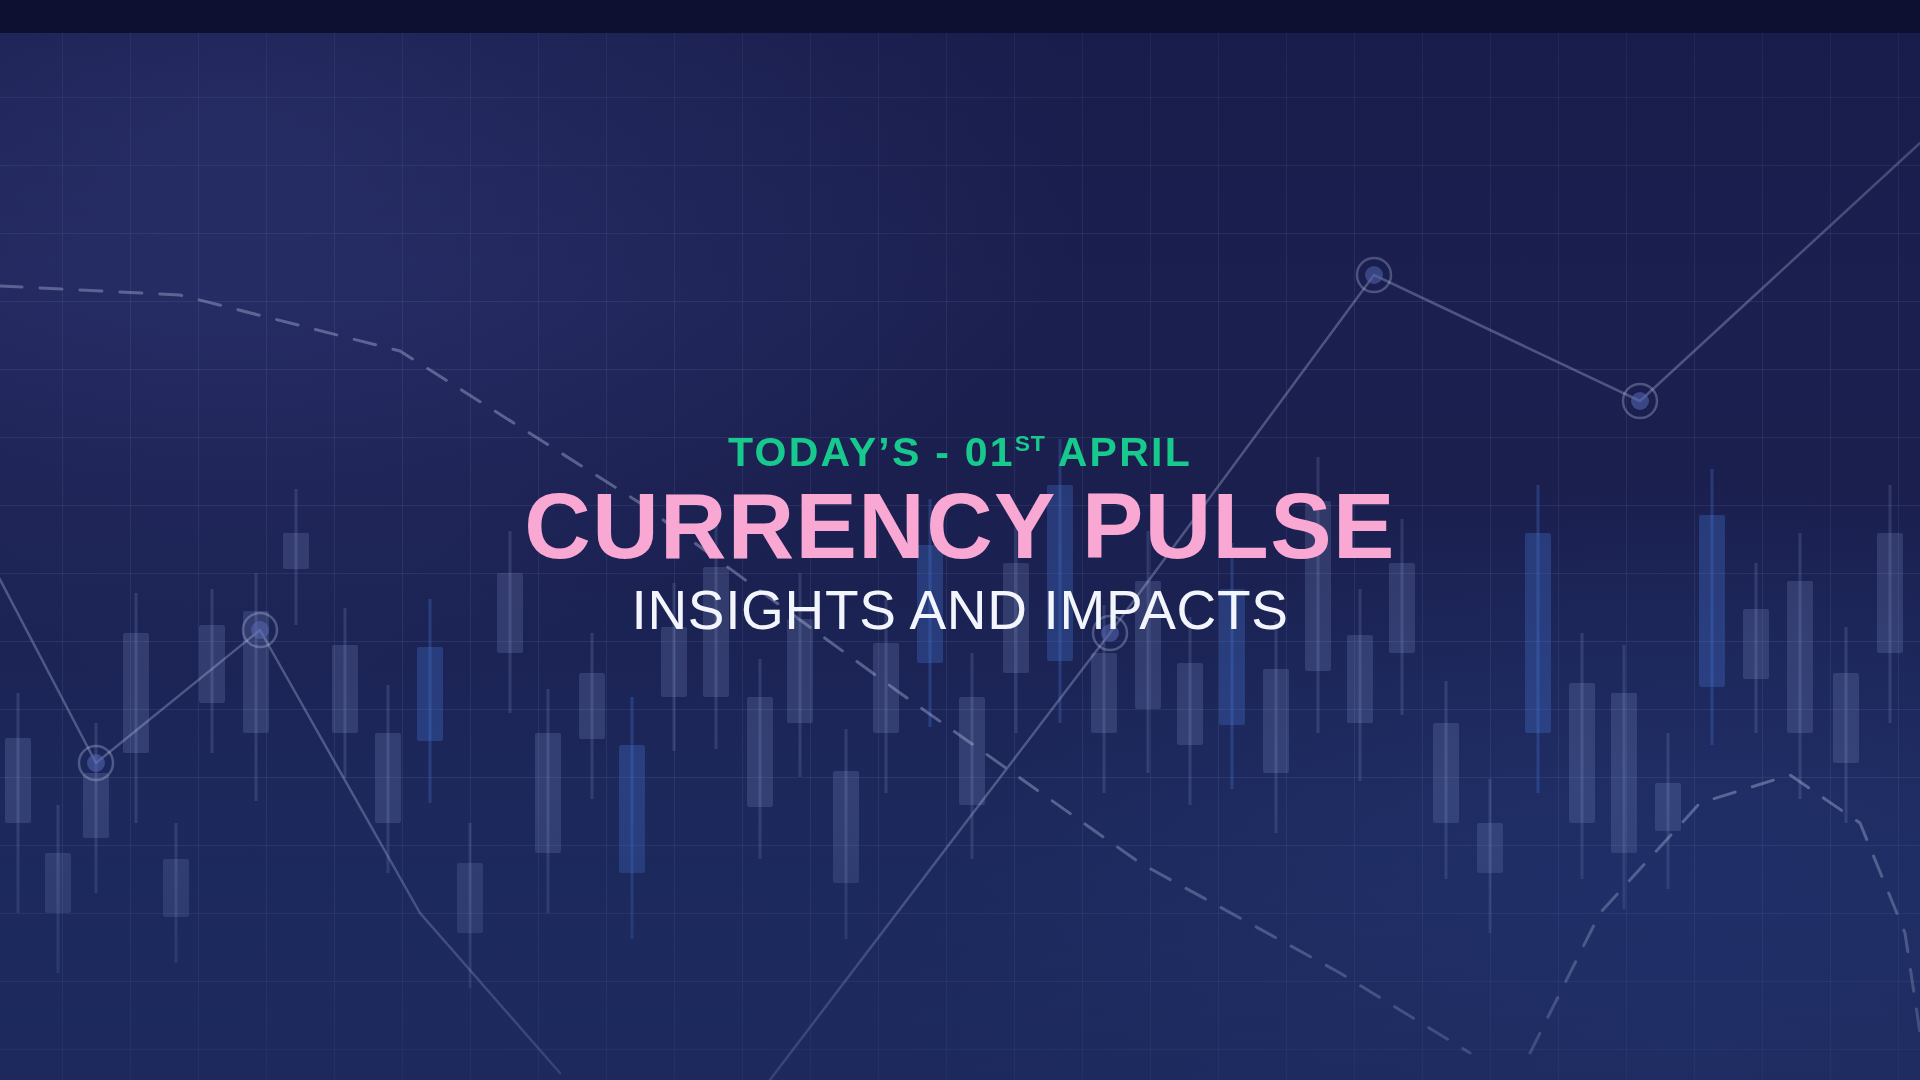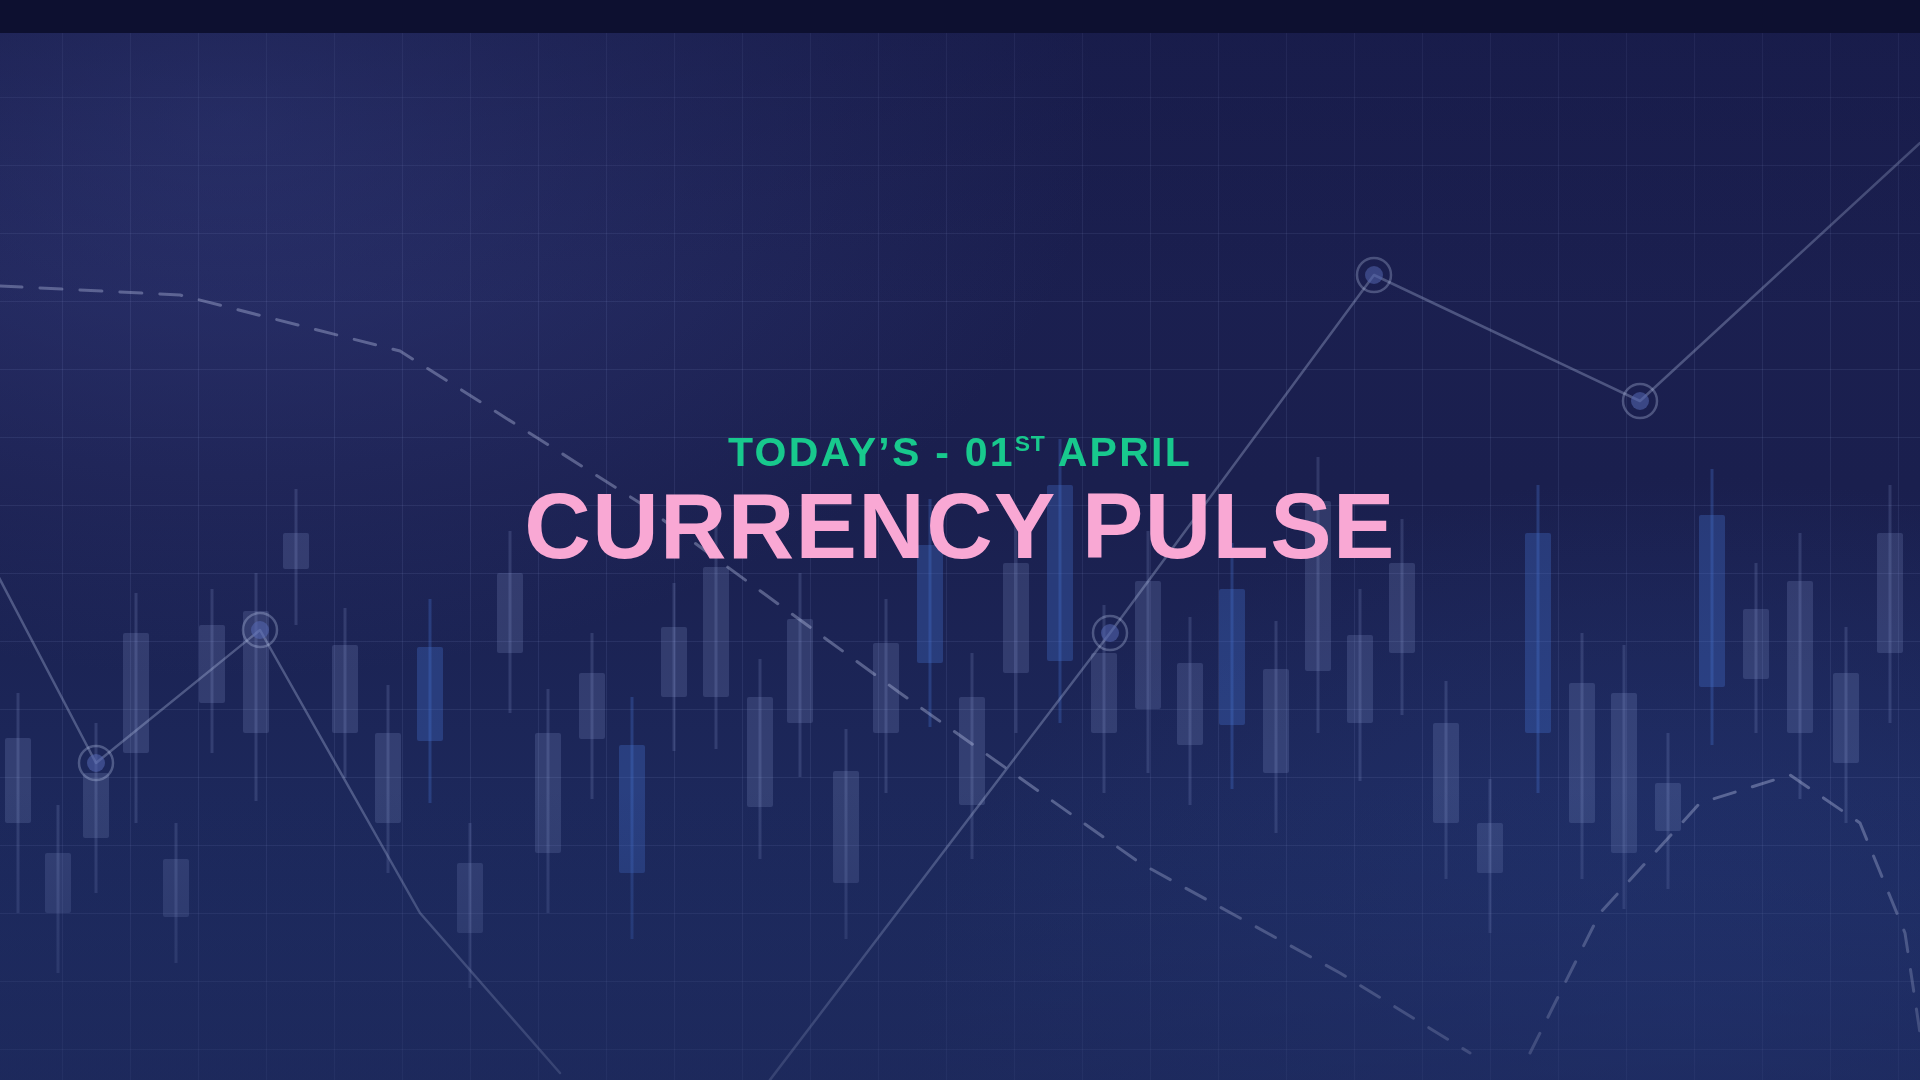--- a/index.html
+++ b/index.html
@@ -209,15 +209,16 @@
         <polyline points="0,253 180,262 400,318 640,470 900,660 1140,830 1340,940 1470,1020" fill="none" stroke="rgba(205,215,245,0.34)" stroke-width="3" stroke-linejoin="round" stroke-linecap="round" stroke-dasharray="22 18"></polyline>
         <polyline points="1530,1020 1600,880 1700,770 1790,742 1860,790 1905,900 1920,1000" fill="none" stroke="rgba(205,215,245,0.34)" stroke-width="3" stroke-linejoin="round" stroke-linecap="round" stroke-dasharray="22 18"></polyline>
       </g>
   </svg>
 
   <div class="layer" id="bg-vignette"></div>
 
   <div id="headline">
     <p id="eyebrow"><span>TODAY’S - 01</span><sup>ST</sup><span> APRIL</span></p>
     <h1 id="title">CURRENCY PULSE</h1>
+    <h2 id="subtitle">INSIGHTS AND IMPACTS</h2>
   </div>
 
 </div>
 
 </body></html>

